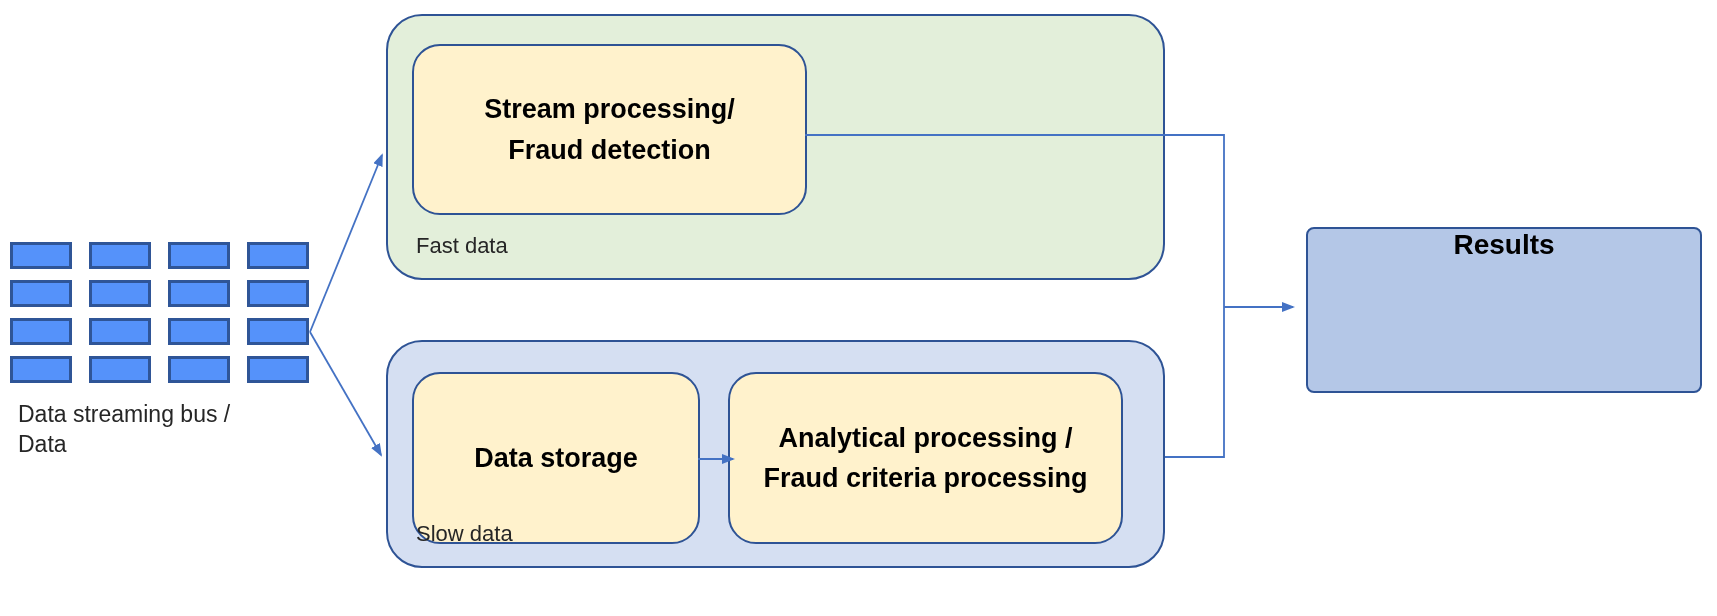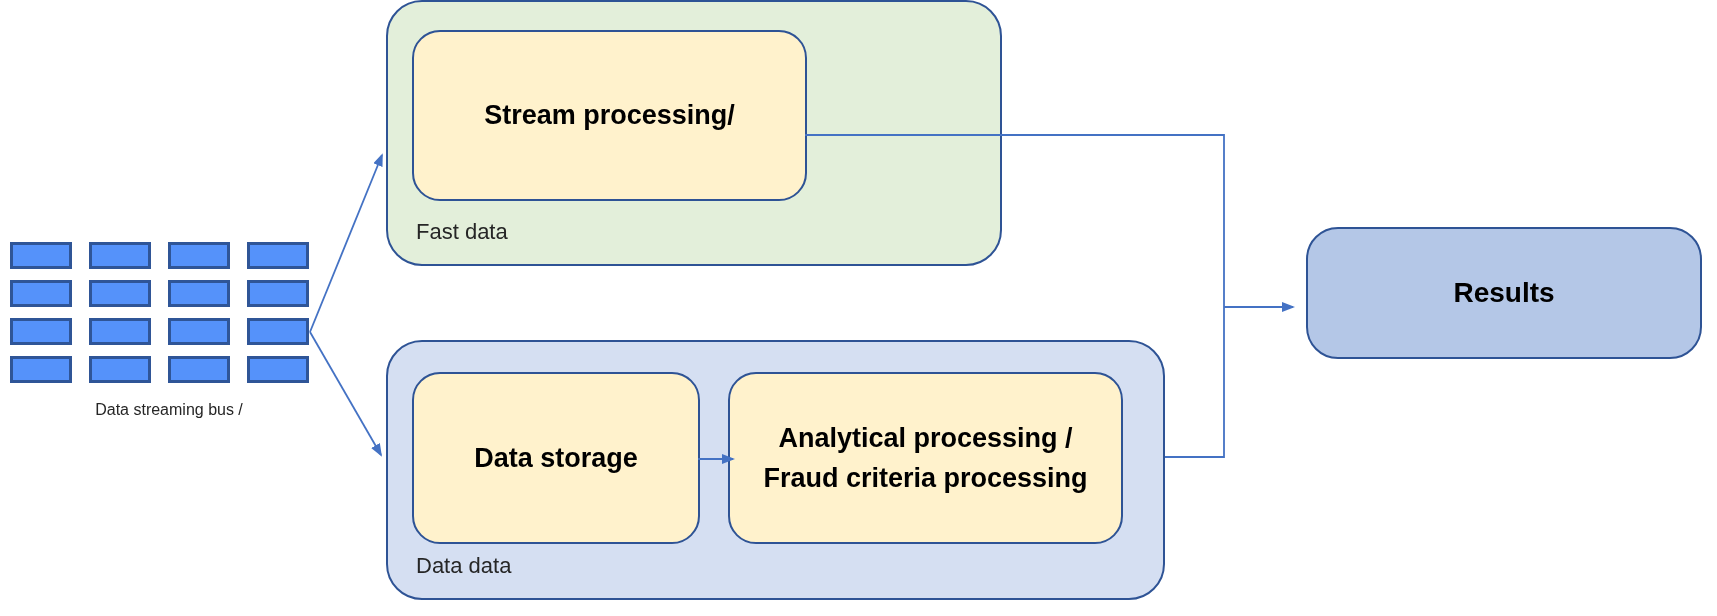--- a/index.html
+++ b/index.html
@@ -16,49 +16,49 @@
     font-family:"Liberation Sans","DejaVu Sans",sans-serif;
     overflow:hidden;
   }
   
   .bus-grid{position:absolute; left:10px; top:242px; width:300px; height:142px;}
   .block{
     position:absolute; width:62px; height:27px;
     background:var(--block_fill); border:3px solid var(--block_border);
   }
   .bus-caption{
-    position:absolute; left:26px; top:399px; width:286px;
-    text-align:center; font-size:16px; line-height:1.32; color:var(--label_text);
+    position:absolute; left:18px; top:399px; width:286px;
+    font-size:23px; line-height:1.32; color:var(--label_text);
   }
   
   .container-box{
     position:absolute; border:2.5px solid var(--container_border); border-radius:36px;
   }
-  .fast{left:386px; top:0; width:616px; height:266px; background:var(--fast_fill);}
-  .slow{left:386px; top:340px; width:779px; height:260px; background:var(--slow_fill);}
+  .fast{left:386px; top:14px; width:779px; height:266px; background:var(--fast_fill);}
+  .slow{left:386px; top:340px; width:779px; height:228px; background:var(--slow_fill);}
   .container-label{
     position:absolute; left:28px; bottom:19px;
     font-size:22px; color:var(--label_text);
   }
   
   .process{
     position:absolute; background:var(--process_fill);
     border:2.5px solid var(--container_border); border-radius:28px;
     display:flex; flex-direction:column; align-items:center; justify-content:center;
     text-align:center; font-size:27px; font-weight:bold; color:var(--box_text);
     line-height:1.5;
   }
   .p-stream{left:24px; top:28px; width:395px; height:171px;}
   .p-storage{left:24px; top:30px; width:288px; height:172px;}
   .p-analytical{left:340px; top:30px; width:395px; height:172px;}
   
   .results{
-    position:absolute; left:1306px; top:227px; width:396px; height:132px;
+    position:absolute; left:1306px; top:227px; width:396px; height:166px;
     background:var(--results_fill); border:2.5px solid var(--container_border);
-    border-radius:32px; display:flex; align-items:center; justify-content:center;
+    border-radius:8px; display:flex; justify-content:center;
     font-size:28px; font-weight:bold; color:var(--box_text);
   }
   
   .edges{position:absolute; left:0; top:0; width:1717px; height:616px; pointer-events:none;}
   .edge{stroke:var(--connector); stroke-width:1.8; fill:none;}
   .arrowhead{fill:var(--connector);}
 </style>
 </head>
 <body>
 
@@ -78,38 +78,40 @@
       <div class="block" style="left: 158px; top: 76px;"></div>
       <div class="block" style="left: 237px; top: 76px;"></div>
       <div class="block" style="left: 0px; top: 114px;"></div>
       <div class="block" style="left: 79px; top: 114px;"></div>
       <div class="block" style="left: 158px; top: 114px;"></div>
       <div class="block" style="left: 237px; top: 114px;"></div>
     </div>
 
   <div class="bus-caption">
     <div>Data streaming bus /</div>
+    <div>Data</div>
   </div>
 
   <div class="container-box fast">
     <div class="process p-stream">
       <div>Stream processing/</div>
+      <div>Fraud detection</div>
     </div>
     <div class="container-label">Fast data</div>
   </div>
 
   <div class="container-box slow">
     <div class="process p-storage">
       <div>Data storage</div>
     </div>
     <div class="process p-analytical">
       <div>Analytical processing /</div>
       <div>Fraud criteria processing</div>
     </div>
-    <div class="container-label">Data data</div>
+    <div class="container-label">Slow data</div>
   </div>
 
   <div class="results">
     <span>Results</span>
   </div>
 
   <svg class="edges" viewBox="0 0 1717 616">
     <defs>
       <marker id="arr" markerUnits="userSpaceOnUse" markerWidth="14" markerHeight="12" refX="11" refY="5" orient="auto">
         <path class="arrowhead" d="M0,0 L13,5 L0,10 Z"></path>

